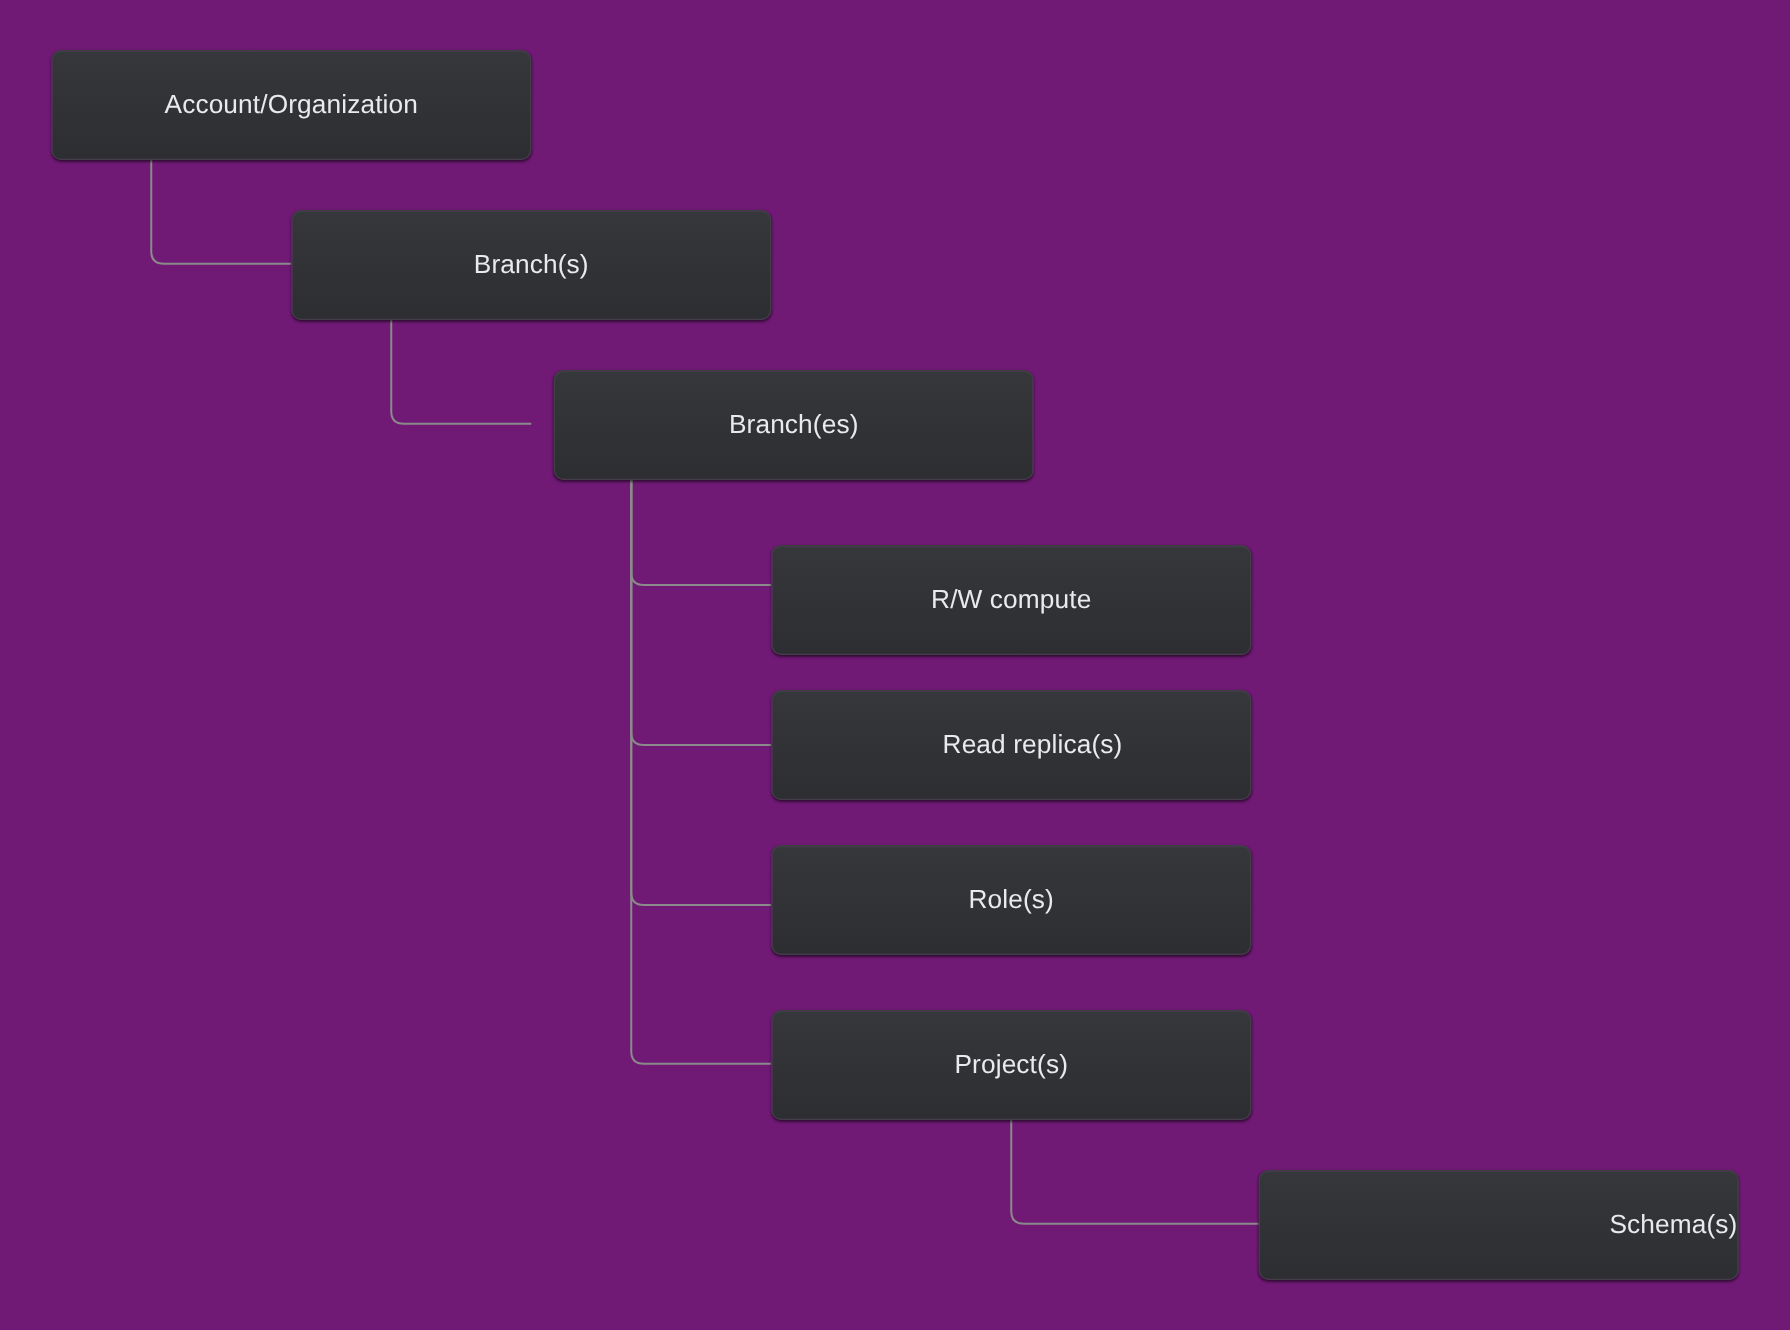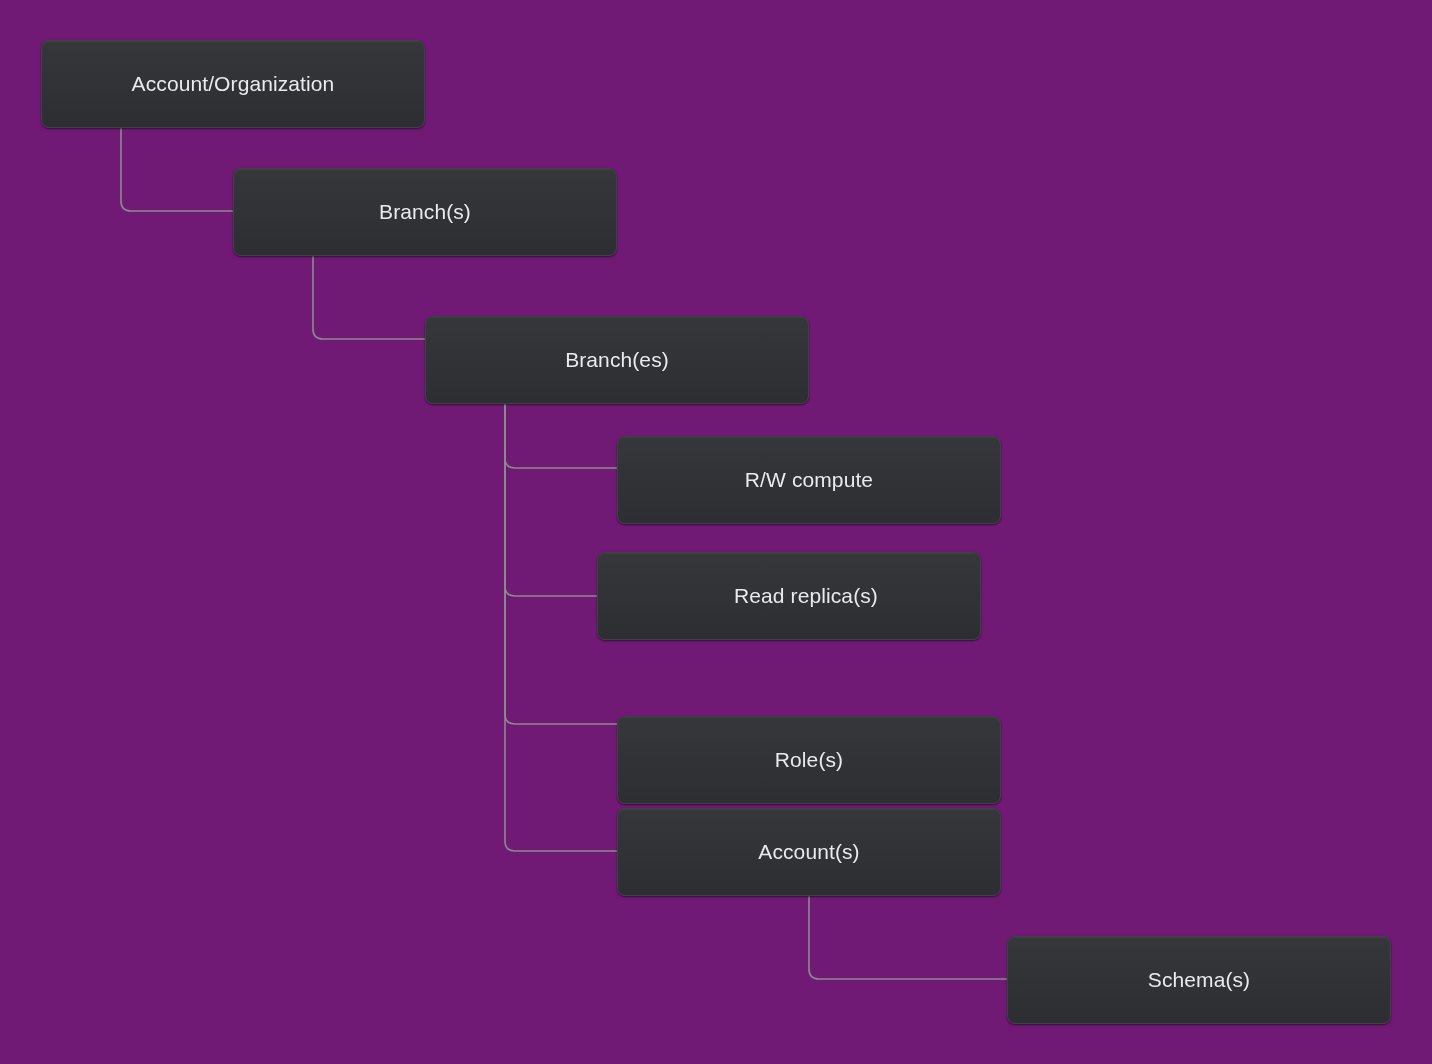--- a/index.html
+++ b/index.html
@@ -70,32 +70,32 @@
       <path class="edge-path" d="M 505 384 L 505 841 Q 505 851 515 851 L 617 851" stroke="#8b8b8b"></path>
       <path class="edge-path" d="M 809 896 L 809 969 Q 809 979 819 979 L 1007 979" stroke="#8b8b8b"></path>
     </svg>
   <div id="nodes-layer">
       <div class="node" style="left: 41px; top: 40px; width: 384px; height: 88px;">
         <span class="node-label">Account/Organization</span>
       </div>
       <div class="node" style="left: 233px; top: 168px; width: 384px; height: 88px;">
         <span class="node-label">Branch(s)</span>
       </div>
-      <div class="node" style="left: 425px; top: 296px; width: 384px; height: 88px; margin-top: 20px;">
+      <div class="node" style="left: 443px; top: 296px; width: 384px; height: 88px;">
         <span class="node-label">Branch(es)</span>
       </div>
       <div class="node" style="left: 617px; top: 436px; width: 384px; height: 88px;">
         <span class="node-label">R/W compute</span>
       </div>
-      <div class="node" style="left: 597px; top: 552px; width: 384px; height: 88px; padding-left: 34px;">
+      <div class="node" style="left: 617px; top: 552px; width: 384px; height: 88px; padding-left: 34px;">
         <span class="node-label">Read replica(s)</span>
       </div>
-      <div class="node" style="left: 617px; top: 716px; width: 384px; height: 88px;">
+      <div class="node" style="left: 617px; top: 676px; width: 384px; height: 88px;">
         <span class="node-label">Role(s)</span>
       </div>
       <div class="node" style="left: 617px; top: 808px; width: 384px; height: 88px;">
-        <span class="node-label">Account(s)</span>
+        <span class="node-label">Project(s)</span>
       </div>
-      <div class="node" style="left: 1007px; top: 936px; width: 384px; height: 88px;">
+      <div class="node" style="left: 1007px; top: 936px; width: 384px; height: 88px; justify-content: flex-end;">
         <span class="node-label">Schema(s)</span>
       </div>
     </div>
 </div>
 
 </body></html>

